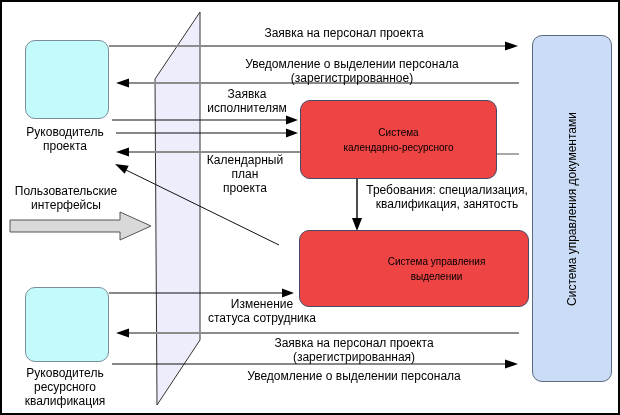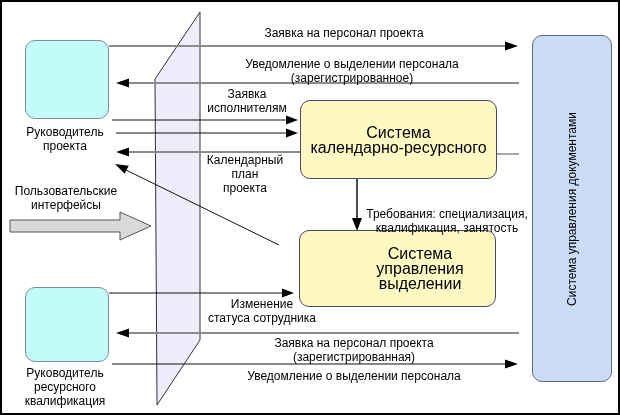--- a/index.html
+++ b/index.html
@@ -5,23 +5,23 @@
   html,body{margin:0;padding:0;background:#fff;}
   .canvas{
     position:relative;width:620px;height:415px;box-sizing:border-box;
     border:2px solid #000;background:#fff;overflow:hidden;
     font-family:"Liberation Sans",sans-serif;color:#000;
   }
   svg.layer{position:absolute;left:0;top:0;width:620px;height:415px;}
   .node{position:absolute;box-sizing:border-box;border-radius:10px;}
   .actor{background:#c3fbfb;border:1px solid #7d8e9b;}
   .sys{
-    background:#fef9c3;border:1px solid #464a66;
+    background:#ef4444;border:1px solid #464a66;
     display:flex;align-items:center;justify-content:center;
-    text-align:center;font-size:16px;line-height:15px;
+    text-align:center;font-size:10px;line-height:15px;
   }
   .doc{
     background:#cbdcf6;border:1px solid #5c6b80;
     display:flex;align-items:center;justify-content:center;
   }
   .doc .vtext{
     transform:rotate(-90deg);white-space:nowrap;font-size:12px;
   }
   .lbl{
     position:absolute;text-align:center;font-size:12px;line-height:14px;
@@ -86,21 +86,21 @@
     <span>квалификация</span>
   </div>
 
   <div class="node sys" style="left:298px;top:98px;width:197px;height:79px;">
     <div>
       <span>Система</span>
       <span>календарно-ресурсного</span>
     </div>
   </div>
 
-  <div class="node sys" style="left:297px;top:228px;width:197px;height:77px;padding-left:45px;">
+  <div class="node sys" style="left:297px;top:228px;width:230px;height:77px;padding-left:45px;">
     <div>
       <span>Система управления</span>
       <span>выделении</span>
     </div>
   </div>
 
   <div class="node doc" style="left:530px;top:33px;width:80px;height:347px;">
     <span class="vtext">Система управления документами</span>
   </div>
 
@@ -123,21 +123,21 @@
     <span>исполнителям</span>
   </div>
 
   <div class="lbl" style="left:243px;top:151px;">
     <span>Календарный</span>
     <span>план</span>
     <span>проекта</span>
   </div>
 
 
-  <div class="lbl" style="left:445px;top:181px;margin-top:24px;">
+  <div class="lbl" style="left:445px;top:181px;">
     <span>Требования: специализация,</span>
     <span>квалификация, занятость</span>
   </div>
 
   <div class="lbl" style="left:260px;top:295px;">
     <span>Изменение</span>
     <span>статуса сотрудника</span>
   </div>
 
   <div class="lbl" style="left:352px;top:334px;">

